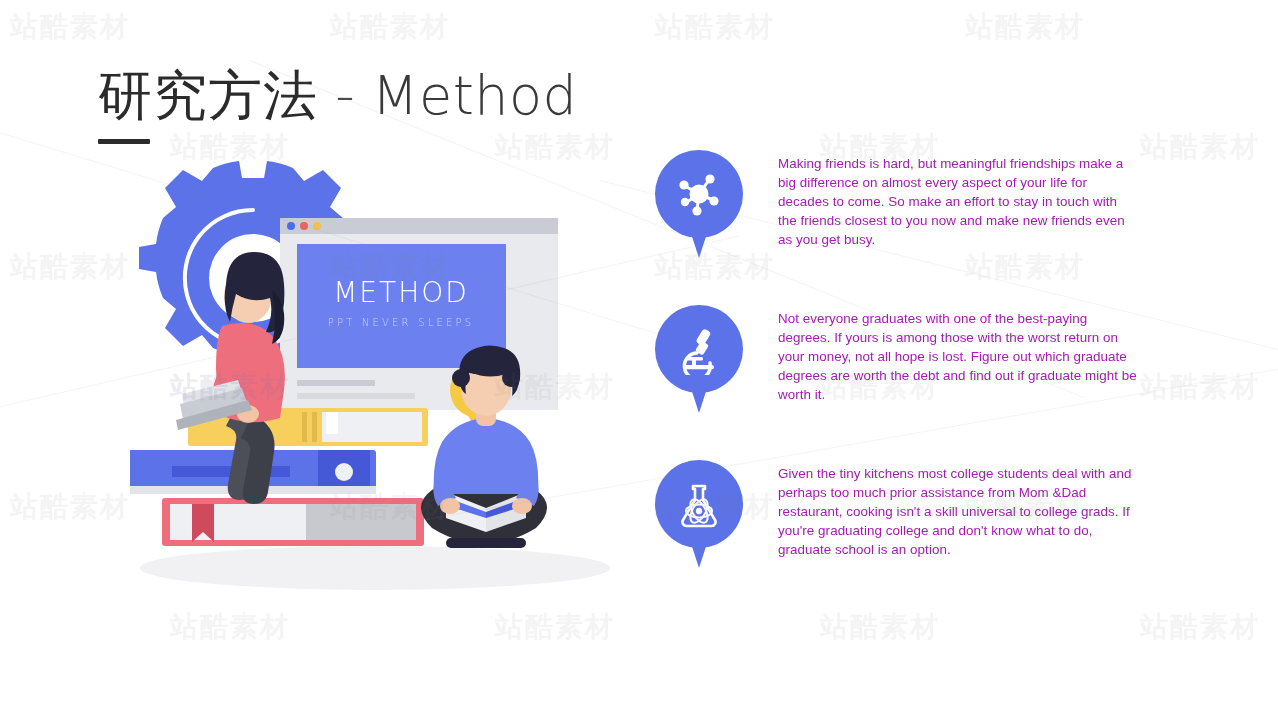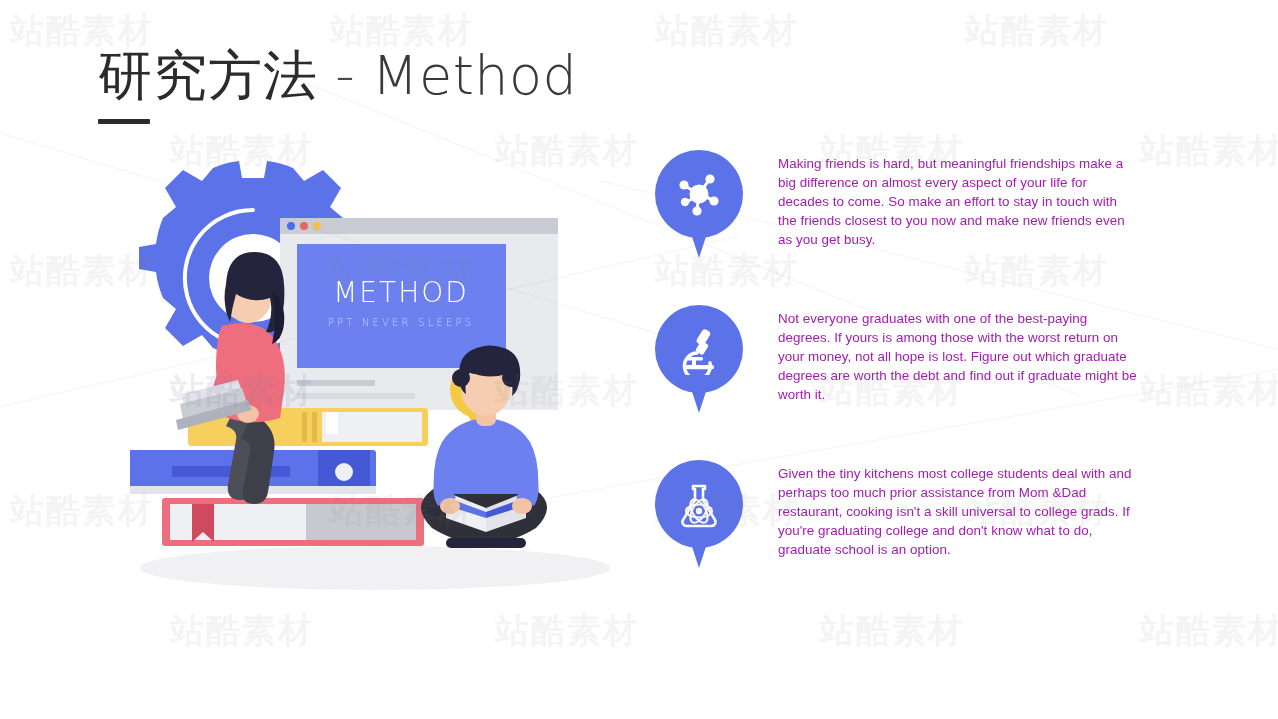--- a/index.html
+++ b/index.html
@@ -12,36 +12,37 @@
   .slide{position:absolute;inset:0;overflow:hidden;}
 
   
   .watermark-layer{
     position:absolute;inset:0;pointer-events:none;z-index:40;
     overflow:hidden;
   }
   .wm{
     position:absolute;
     font-family:"DejaVu Sans",sans-serif;
-    font-size:34px;font-weight:700;
+    font-size:28px;font-weight:700;
     color:rgba(130,130,130,0.085);
     white-space:nowrap;letter-spacing:2px;
   }
   .wm-line{
     position:absolute;
     background:rgba(150,150,150,0.10);
     height:1px;transform-origin:0 0;
   }
 
   
   .title-block{position:absolute;left:98px;top:48px;z-index:20;}
   .title{
     font-family:"DejaVu Sans","Liberation Sans",sans-serif;
     font-size:54px;line-height:1.05;color:#2b2b2b;font-weight:400;
     white-space:nowrap;
+    margin-top:20px;
   }
   .title .cn{font-weight:400;letter-spacing:1px;}
   .title .dash{color:#4a4a4a;font-weight:300;}
   .title .en{font-weight:300;color:#3a3a3a;letter-spacing:0.5px;}
   .title-rule{
     width:52px;height:5px;background:#2b2b2b;margin-top:14px;border-radius:1px;
   }
 
   
   .bullets{position:absolute;left:655px;top:150px;width:520px;z-index:20;}

